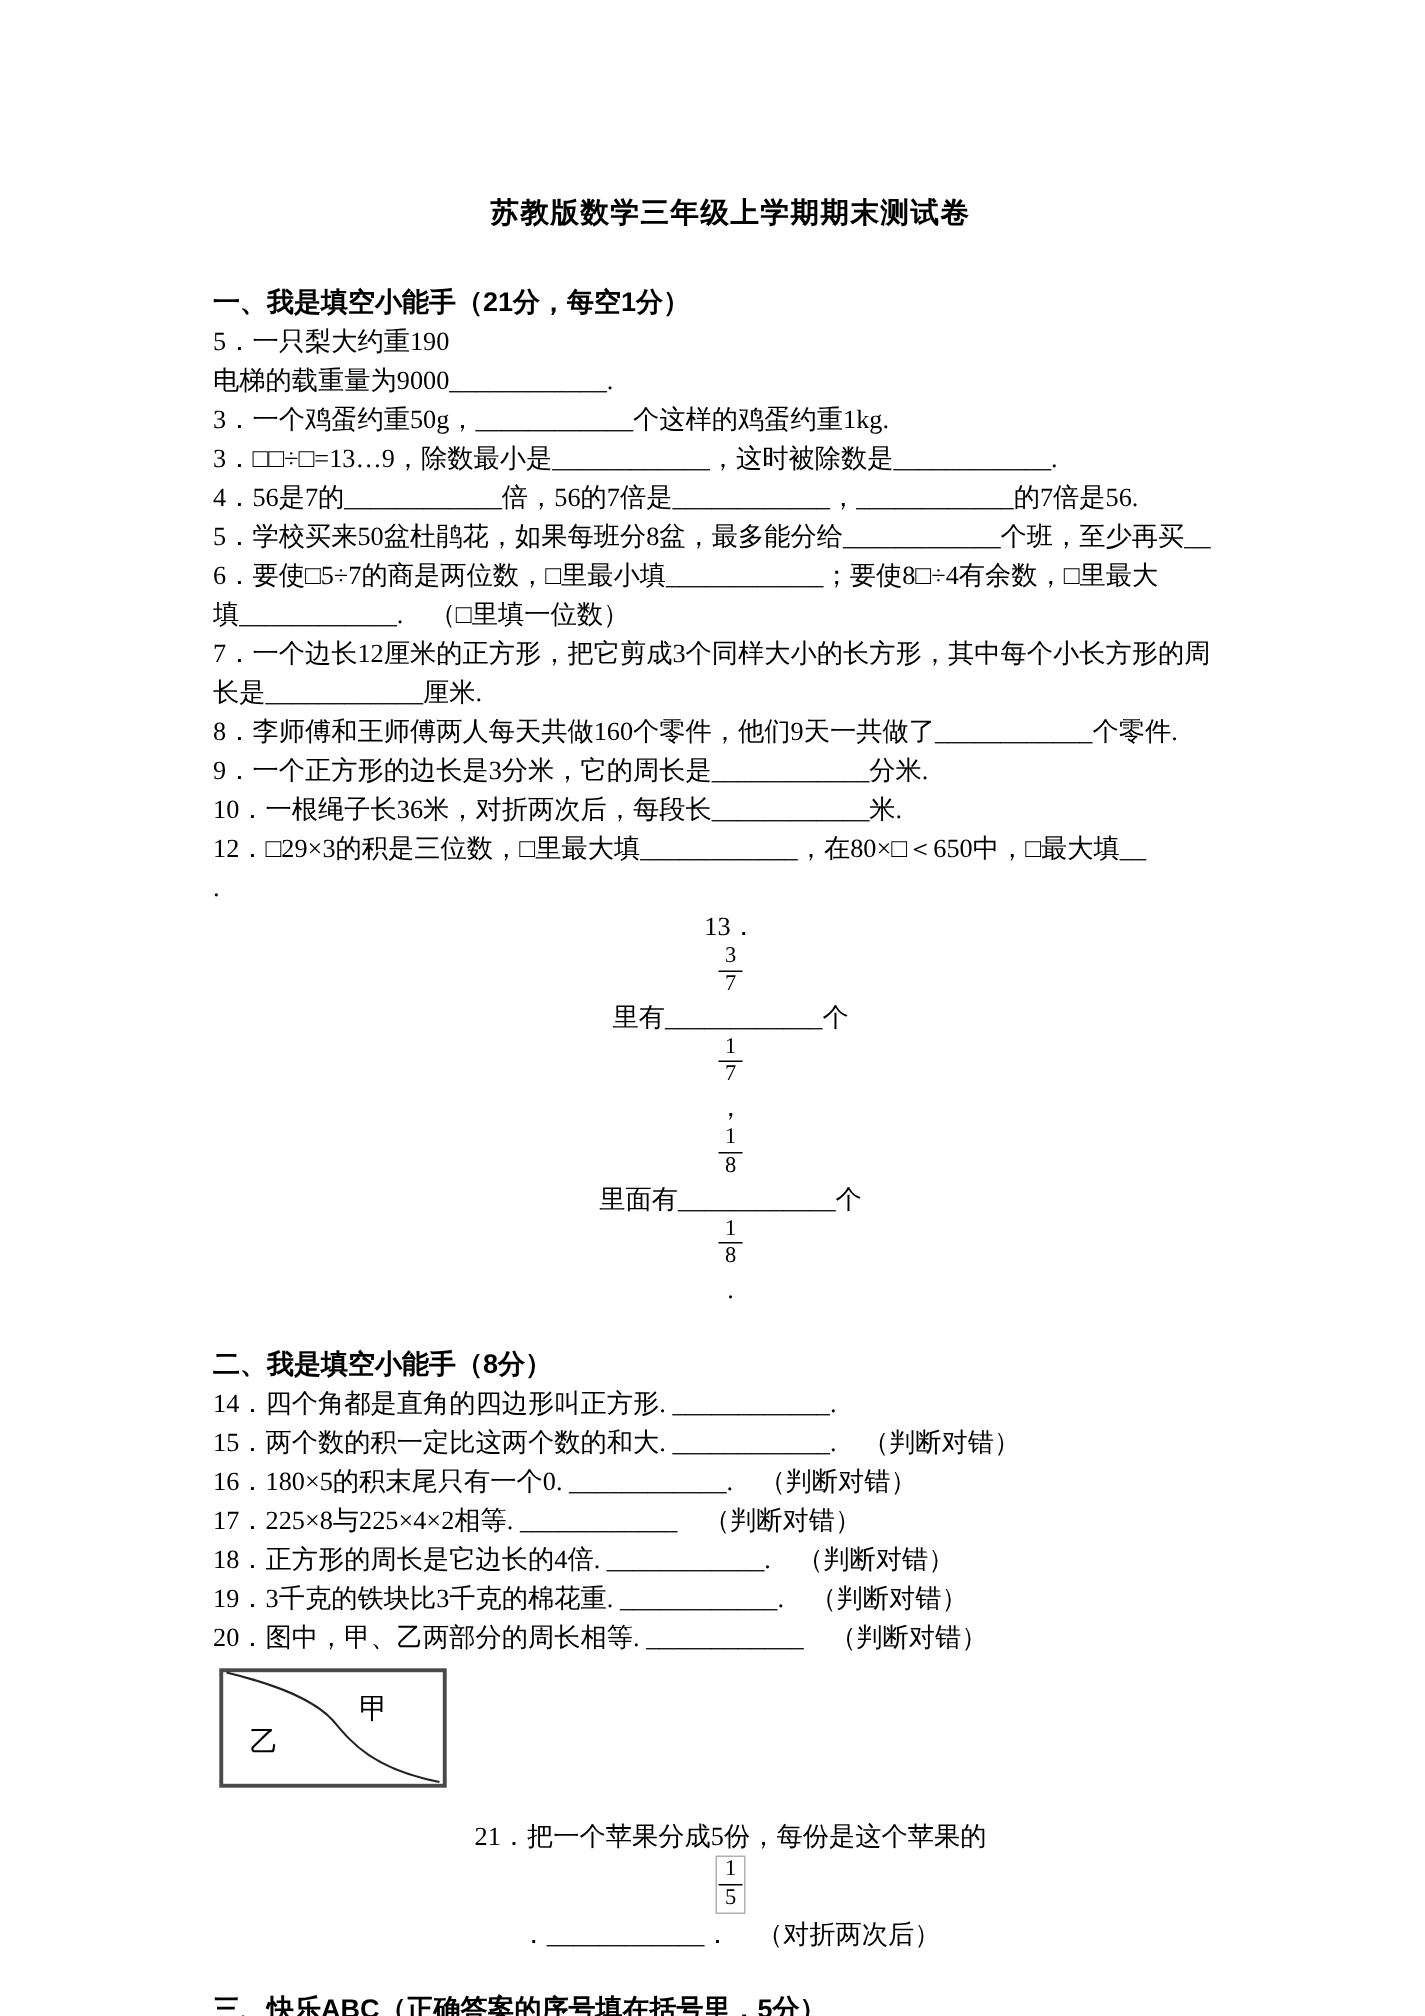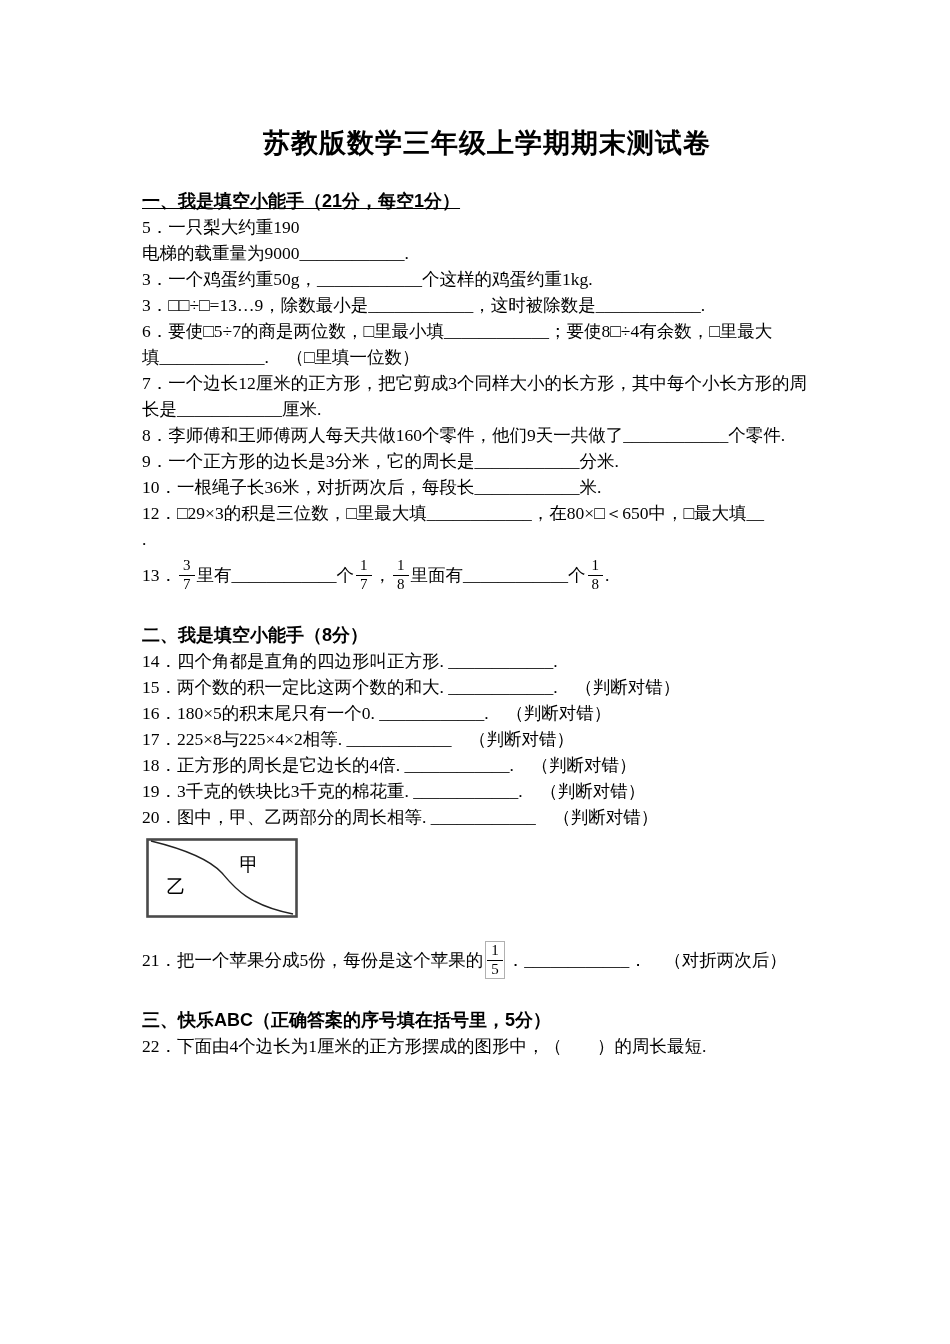--- a/index.html
+++ b/index.html
@@ -16,39 +16,40 @@
     position:absolute;
     left:142px; top:124px;
     width:690px;
     font-size:17.5px;
     line-height:26px;
   }
   .doc-title {
     text-align:center;
     font-family:"Liberation Sans","DejaVu Sans",sans-serif;
     font-weight:bold;
-    font-size:27px;
+    font-size:19px;
     line-height:38px;
     margin-bottom:26px;
     letter-spacing:1px;
   }
   .section-heading {
     font-family:"Liberation Sans","DejaVu Sans",sans-serif;
     font-weight:bold;
     font-size:18px;
     line-height:26px;
     margin-top:24px;
   }
-  .section-heading.first { margin-top:16px;text-decoration:underline; }
+  .section-heading.first { margin-top:16px; }
   .line { white-space:pre; line-height:26px; }
   .qline {
     display:flex;
     align-items:center;
     min-height:46px;
     white-space:pre;
+    flex-direction:column;
   }
   .qline > span { white-space:pre; }
   .frac {
     display:inline-flex;
     flex-direction:column;
     align-items:center;
     line-height:1.05;
     font-size:15px;
     margin:0 2px;
     vertical-align:middle;
@@ -64,20 +65,22 @@
 <div class="page">
   <div class="content">
 
     <div class="doc-title">苏教版数学三年级上学期期末测试卷</div>
 
     <div class="section-heading first">一、我是填空小能手（21分，每空1分）</div>
     <div class="line">5．一只梨大约重190</div>
     <div class="line">电梯的载重量为9000____________.</div>
     <div class="line">3．一个鸡蛋约重50g，____________个这样的鸡蛋约重1kg.</div>
     <div class="line">3．□□÷□=13…9，除数最小是____________，这时被除数是____________.</div>
+    <div class="line">4．56是7的____________倍，56的7倍是____________，____________的7倍是56.</div>
+    <div class="line">5．学校买来50盆杜鹃花，如果每班分8盆，最多能分给____________个班，至少再买__</div>
     <div class="line">6．要使□5÷7的商是两位数，□里最小填____________；要使8□÷4有余数，□里最大</div>
     <div class="line">填____________.　（□里填一位数）</div>
     <div class="line">7．一个边长12厘米的正方形，把它剪成3个同样大小的长方形，其中每个小长方形的周</div>
     <div class="line">长是____________厘米.</div>
     <div class="line">8．李师傅和王师傅两人每天共做160个零件，他们9天一共做了____________个零件.</div>
     <div class="line">9．一个正方形的边长是3分米，它的周长是____________分米.</div>
     <div class="line">10．一根绳子长36米，对折两次后，每段长____________米.</div>
     <div class="line">12．□29×3的积是三位数，□里最大填____________，在80×□＜650中，□最大填__</div>
     <div class="line">.</div>
 

